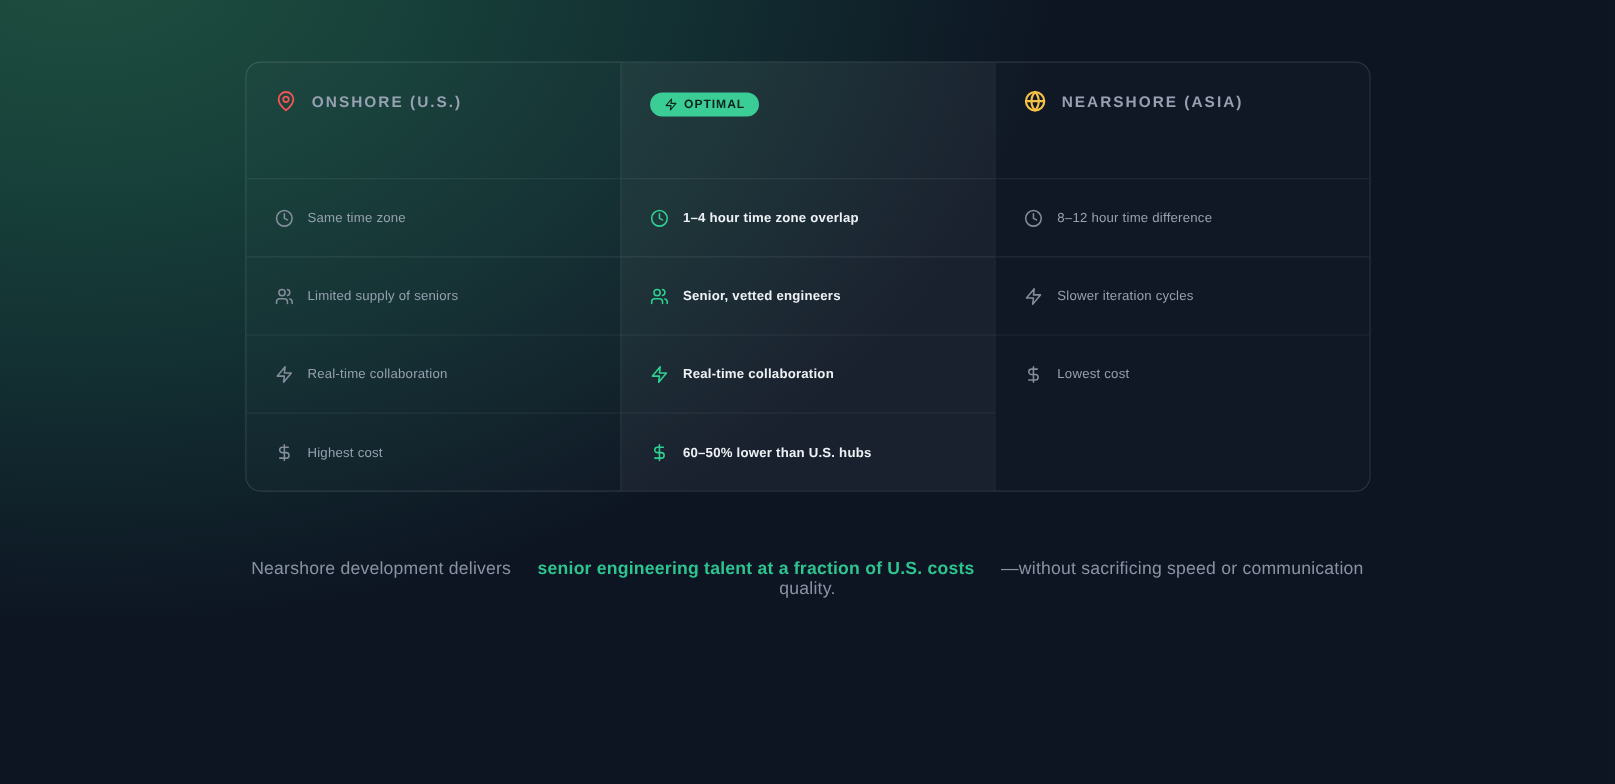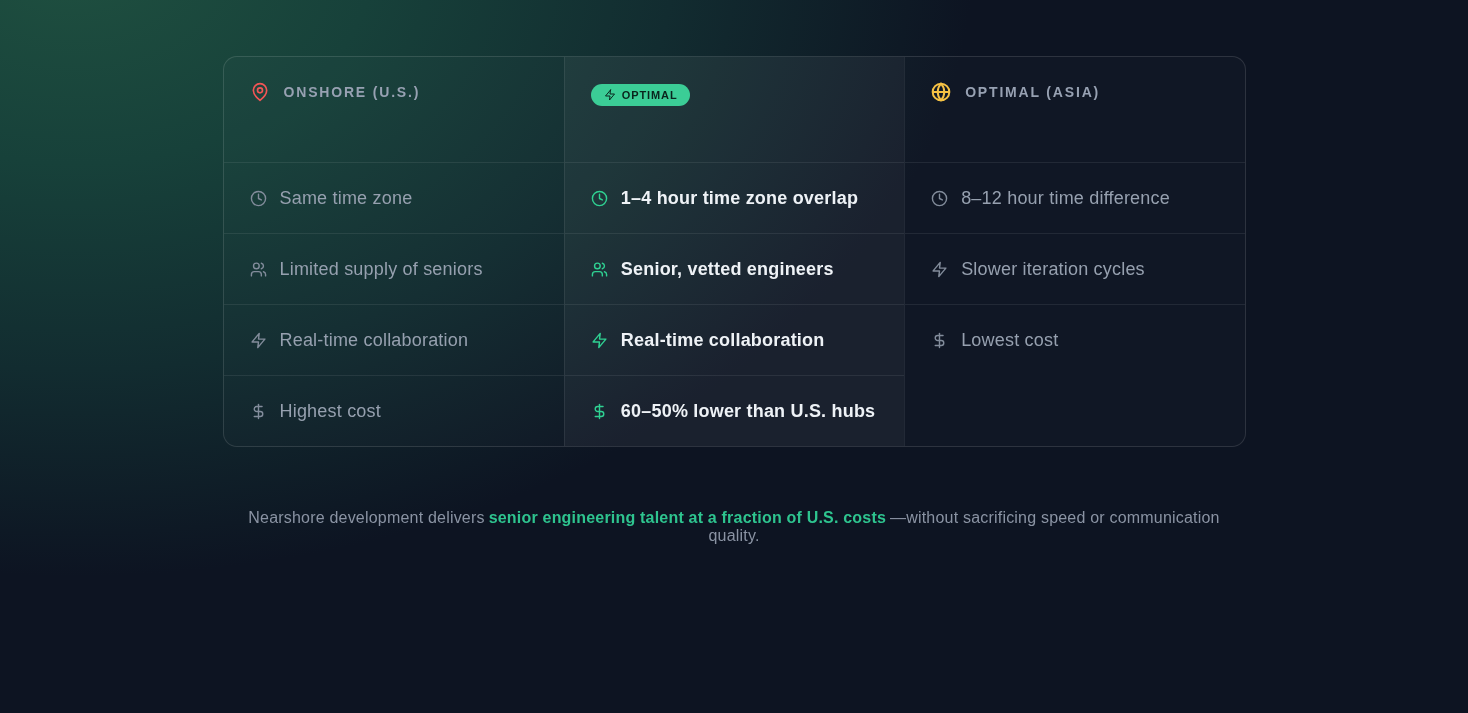--- a/index.html
+++ b/index.html
@@ -43,35 +43,35 @@
     margin-top:2px; padding:5px 13px; border-radius:999px;
     background:#3bcd96; color:#0a241d;
     font-size:11px; font-weight:700; letter-spacing:0.08em;
   }
 
   .cell {
     height:71px; display:flex; align-items:center; gap:13px;
     padding:0 16px 0 26px;
     border-top:1px solid rgba(255,255,255,0.08);
   }
-  .cell-text { font-size:18px; color:#96a0af; letter-spacing:0.2px; }
+  .cell-text { font-size:12px; color:#96a0af; letter-spacing:0.2px; }
   .col.highlight .cell-text { color:#eef2f6; font-weight:600; }
 
   .icon { flex:0 0 auto; display:flex; align-items:center; }
   .row-icon { color:#828c9b; }
   .col.highlight .row-icon { color:#2fd192; }
   .accent-red { color:#f25555; }
   .accent-green { color:#2fd192; }
   .accent-yellow { color:#f6c244; }
 
   .caption {
     margin-top:62px; text-align:center;
     font-size:16px; color:#8a93a3; letter-spacing:0.2px;
   }
-  .caption-highlight { color:#2ec48f; font-weight:700; margin:0 4px; }
+  .caption-highlight { color:#2ec48f; font-weight:700; margin:0 24px; }
 </style>
 </head>
 <body>
 
 <svg width="0" height="0" style="position:absolute" aria-hidden="true">
   <defs>
     <symbol id="sym-map-pin" viewBox="0 0 24 24">
       <path d="M20 10c0 6-8 12-8 12s-8-6-8-12a8 8 0 0 1 16 0Z" fill="none" stroke="currentColor" stroke-width="2" stroke-linecap="round" stroke-linejoin="round"></path>
       <circle cx="12" cy="10" r="3" fill="none" stroke="currentColor" stroke-width="2"></circle>
     </symbol>
@@ -196,21 +196,21 @@
     </div>
 
     <div class="col">
       <div class="header-cell">
         <div class="header-row">
           <span class="icon accent-yellow">
             <svg width="20" height="20">
                 <use href="#sym-globe"></use>
               </svg>
           </span>
-          <span class="header-label">OPTIMAL (ASIA)</span>
+          <span class="header-label">NEARSHORE (ASIA)</span>
         </div>
       </div>
       <div class="cell">
         <span class="icon row-icon">
             <svg width="17" height="17">
               <use href="#sym-clock"></use>
             </svg>
           </span>
         <span class="cell-text">8–12 hour time difference</span>
       </div>

